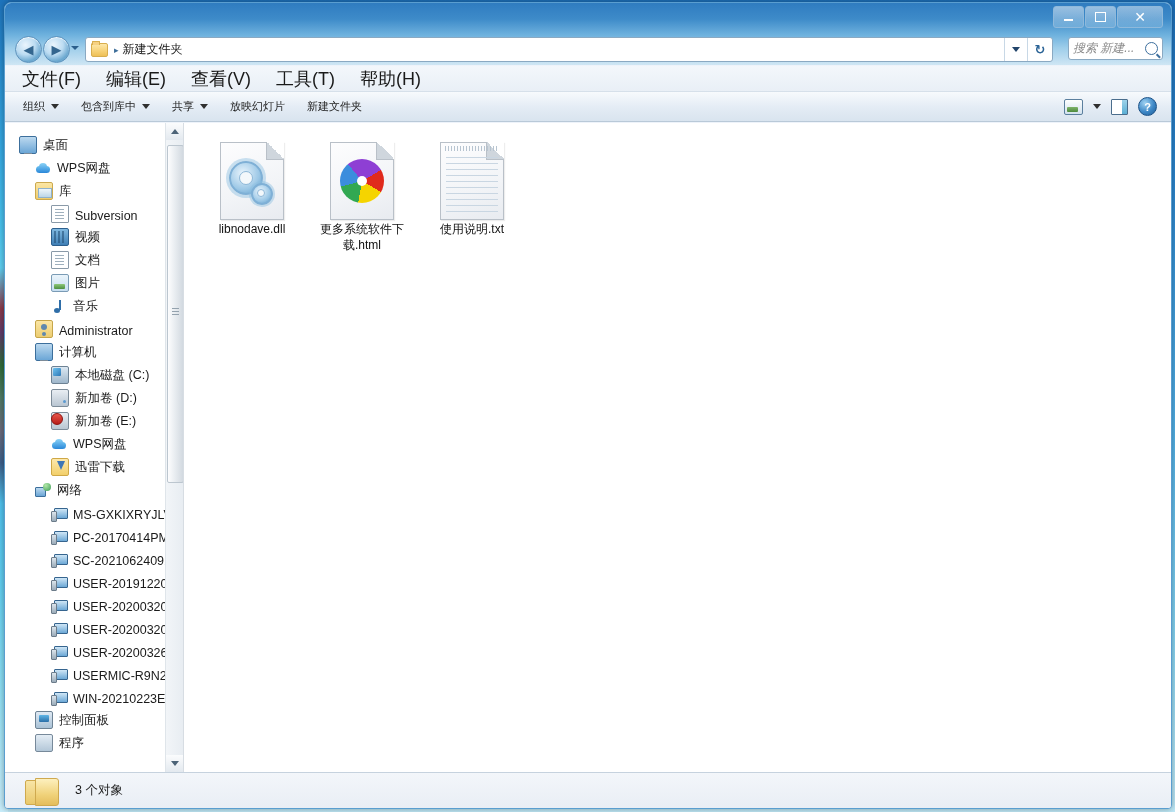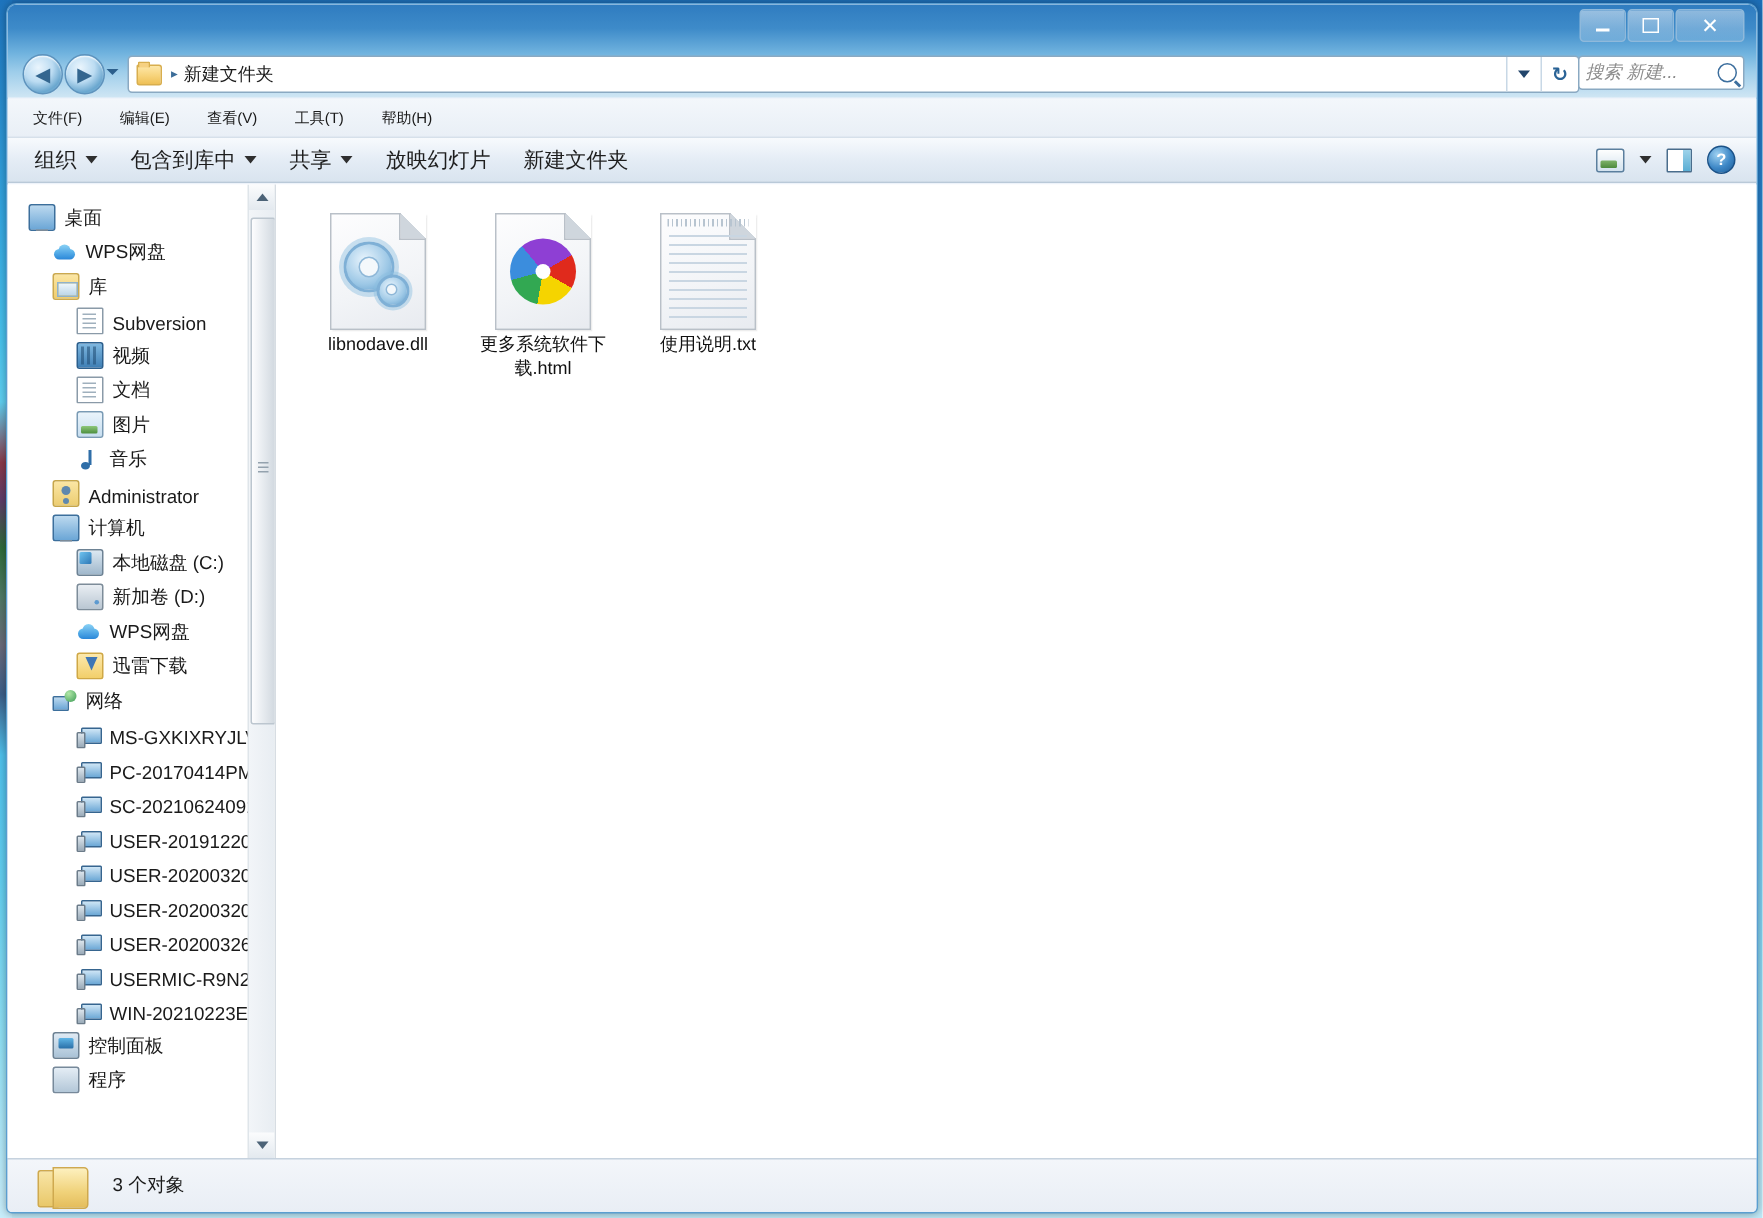--- a/index.html
+++ b/index.html
@@ -71,45 +71,45 @@
   .crumb-sep{margin:0 4px 0 6px;color:#3c6d99;font-size:9px;}
   .crumb{font-size:12px;color:#1a1a1a;}
   .addr-right{margin-left:auto;display:flex;align-items:center;height:100%;}
   .addr-caret{width:22px;height:100%;display:flex;align-items:center;justify-content:center;
     border-left:1px solid #c8d8e6;}
   .addr-caret i{display:block;width:0;height:0;border-left:4px solid transparent;
     border-right:4px solid transparent;border-top:5px solid #22456b;}
   .refresh{width:24px;height:100%;display:flex;align-items:center;justify-content:center;
     border-left:1px solid #c8d8e6;color:#2a6396;font-size:13px;font-weight:bold;}
   .searchwrap{
-    position:absolute;right:8px;top:3px;width:111px;height:23px;
+    position:absolute;right:8px;top:3px;width:95px;height:23px;
     background:#ffffff;border:1px solid #8aa9c2;border-radius:3px;
     display:flex;align-items:center;padding:0 4px;box-sizing:border-box;
   }
   .searchwrap .ph{font-size:12px;color:#8c8c8c;font-style:italic;flex:1;
      white-space:nowrap;overflow:hidden;}
   .mag{width:11px;height:11px;border:1.6px solid #3d6f9e;border-radius:50%;position:relative;flex:none;}
   .mag:after{content:"";position:absolute;right:-4px;bottom:-3px;width:5px;height:1.6px;
     background:#3d6f9e;transform:rotate(45deg);}
 
   
   .menubar{
     position:absolute;left:0;top:63px;width:100%;height:26px;
     background:linear-gradient(180deg,#f3f7fb 0%,#e9eff6 100%);
     border-bottom:1px solid #d6e0ea;display:flex;align-items:center;padding-left:14px;box-sizing:border-box;
   }
-  .menuitem{font-size:10px;color:#1a1a1a;margin-right:19px;padding:2px 3px;}
+  .menuitem{font-size:18px;color:#1a1a1a;margin-right:19px;padding:2px 3px;}
 
   
   .toolbar{
     position:absolute;left:0;top:89px;width:100%;height:30px;
     background:linear-gradient(180deg,#f7fafd 0%,#e4ecf5 52%,#d9e4ef 100%);
     border-bottom:1px solid #b9c9d8;display:flex;align-items:center;padding-left:18px;box-sizing:border-box;
   }
-  .tbitem{font-size:14px;color:#1e1e1e;margin-right:22px;display:flex;align-items:center;gap:6px;}
+  .tbitem{font-size:11px;color:#1e1e1e;margin-right:22px;display:flex;align-items:center;gap:6px;}
   .tbcaret{width:0;height:0;border-left:4px solid transparent;border-right:4px solid transparent;
     border-top:5px solid #2f2f2f;}
   .tbright{margin-left:auto;display:flex;align-items:center;gap:10px;padding-right:14px;}
   .viewicon{width:17px;height:14px;border:1px solid #5b7f9e;border-radius:2px;
     background:linear-gradient(180deg,#fdfefe,#d3e2ee);position:relative;}
   .viewicon:after{content:"";position:absolute;left:2px;bottom:2px;width:11px;height:5px;
     background:linear-gradient(180deg,#7fb36a,#4d8a3c);border-radius:1px;}
   .panelicon{width:15px;height:14px;border:1.4px solid #4a6d8c;border-radius:1px;
     background:#ffffff;display:flex;}
   .panelicon span{display:block;width:5px;margin-left:auto;height:100%;
@@ -383,20 +383,24 @@
           </div>
           <div class="node lvl2">
             <span class="ico ic-hdd-sys"></span>
             <span>本地磁盘 (C:)</span>
           </div>
           <div class="node lvl2">
             <span class="ico ic-hdd"></span>
             <span>新加卷 (D:)</span>
           </div>
           <div class="node lvl2">
+            <span class="ico ic-hdd-warn"></span>
+            <span>新加卷 (E:)</span>
+          </div>
+          <div class="node lvl2">
             <span class="ico ic-cloud"></span>
             <span>WPS网盘</span>
           </div>
           <div class="node lvl2">
             <span class="ico ic-thunder"></span>
             <span>迅雷下载</span>
           </div>
           <div class="node lvl1">
             <span class="ico ic-network"></span>
             <span>网络</span>

